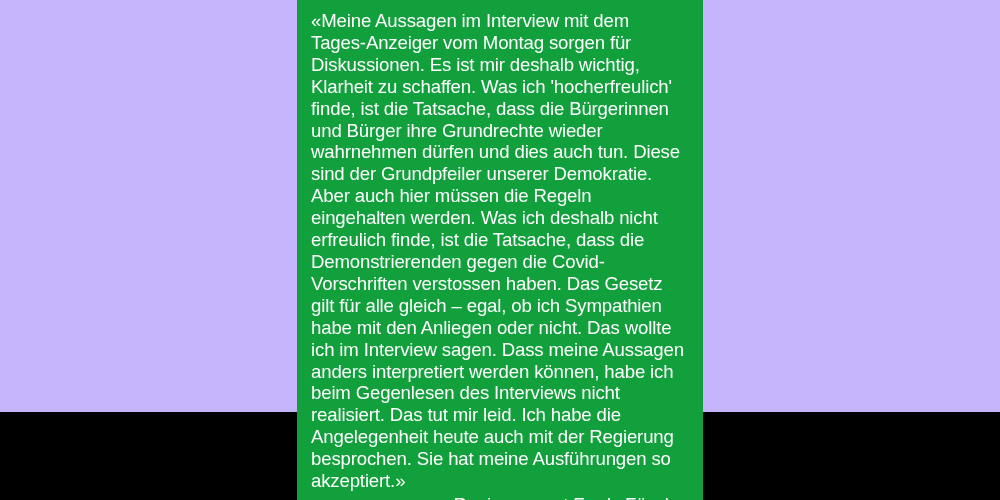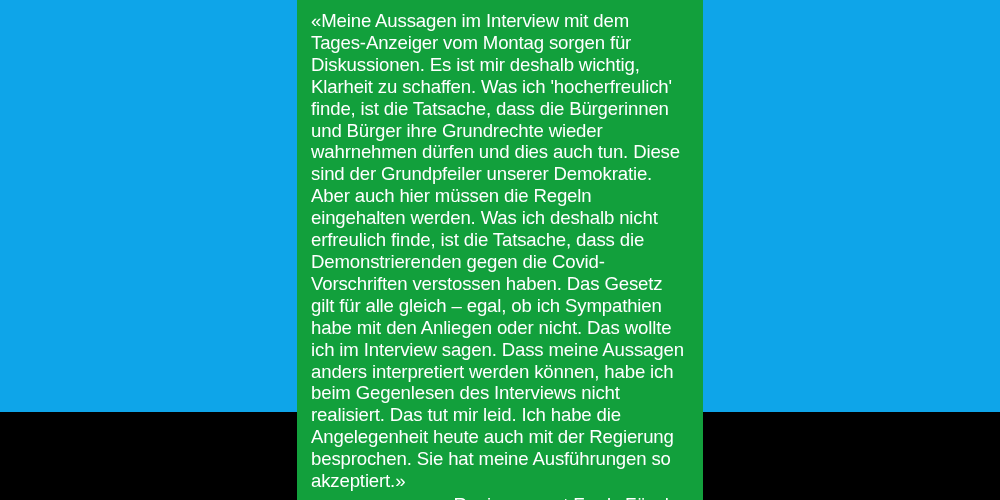--- a/index.html
+++ b/index.html
@@ -10,21 +10,21 @@
   body {
     width: 1000px;
     height: 500px;
     overflow: hidden;
     font-family: "Liberation Sans", sans-serif;
   }
   .stage {
     position: relative;
     width: 1000px;
     height: 412px;
-    background: #0ea5e9;
+    background: #c4b5fd;
   }
   .quote-card {
     position: absolute;
     left: 297px;
     top: 0;
     width: 406px;
     height: 500px;
     background: #12a03c;
     box-sizing: border-box;
     padding: 10px 18px 8px 14px;

